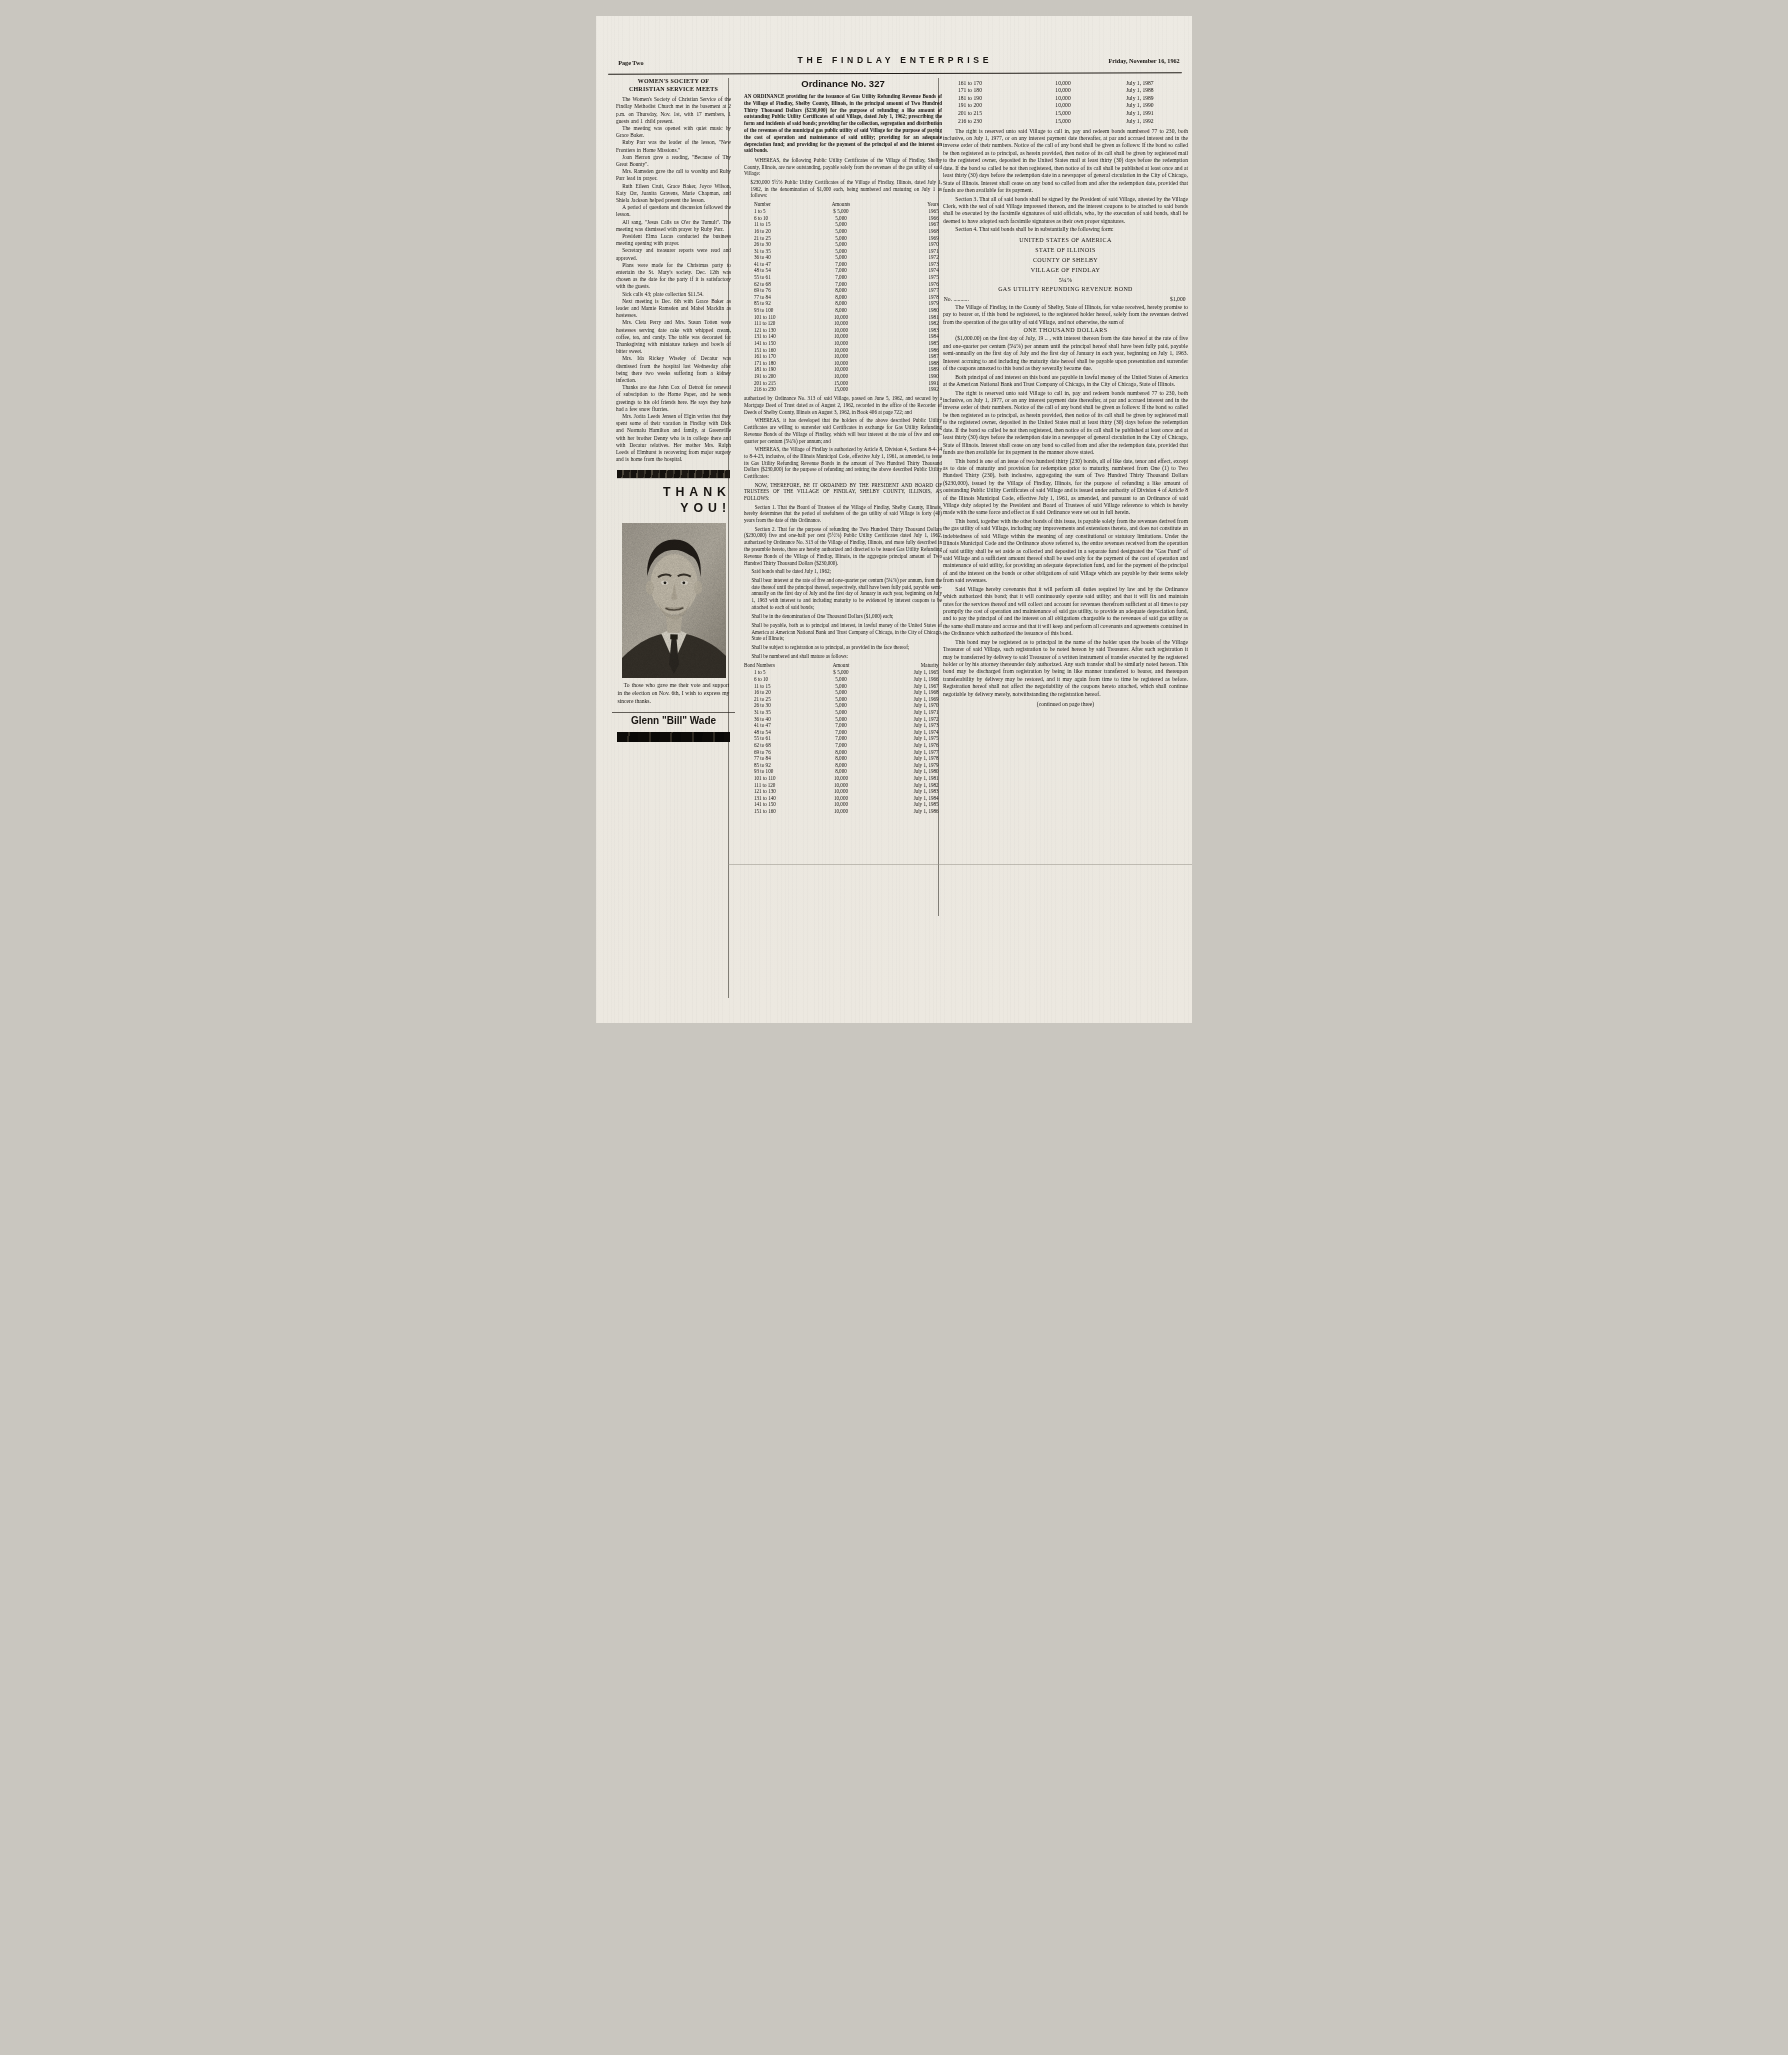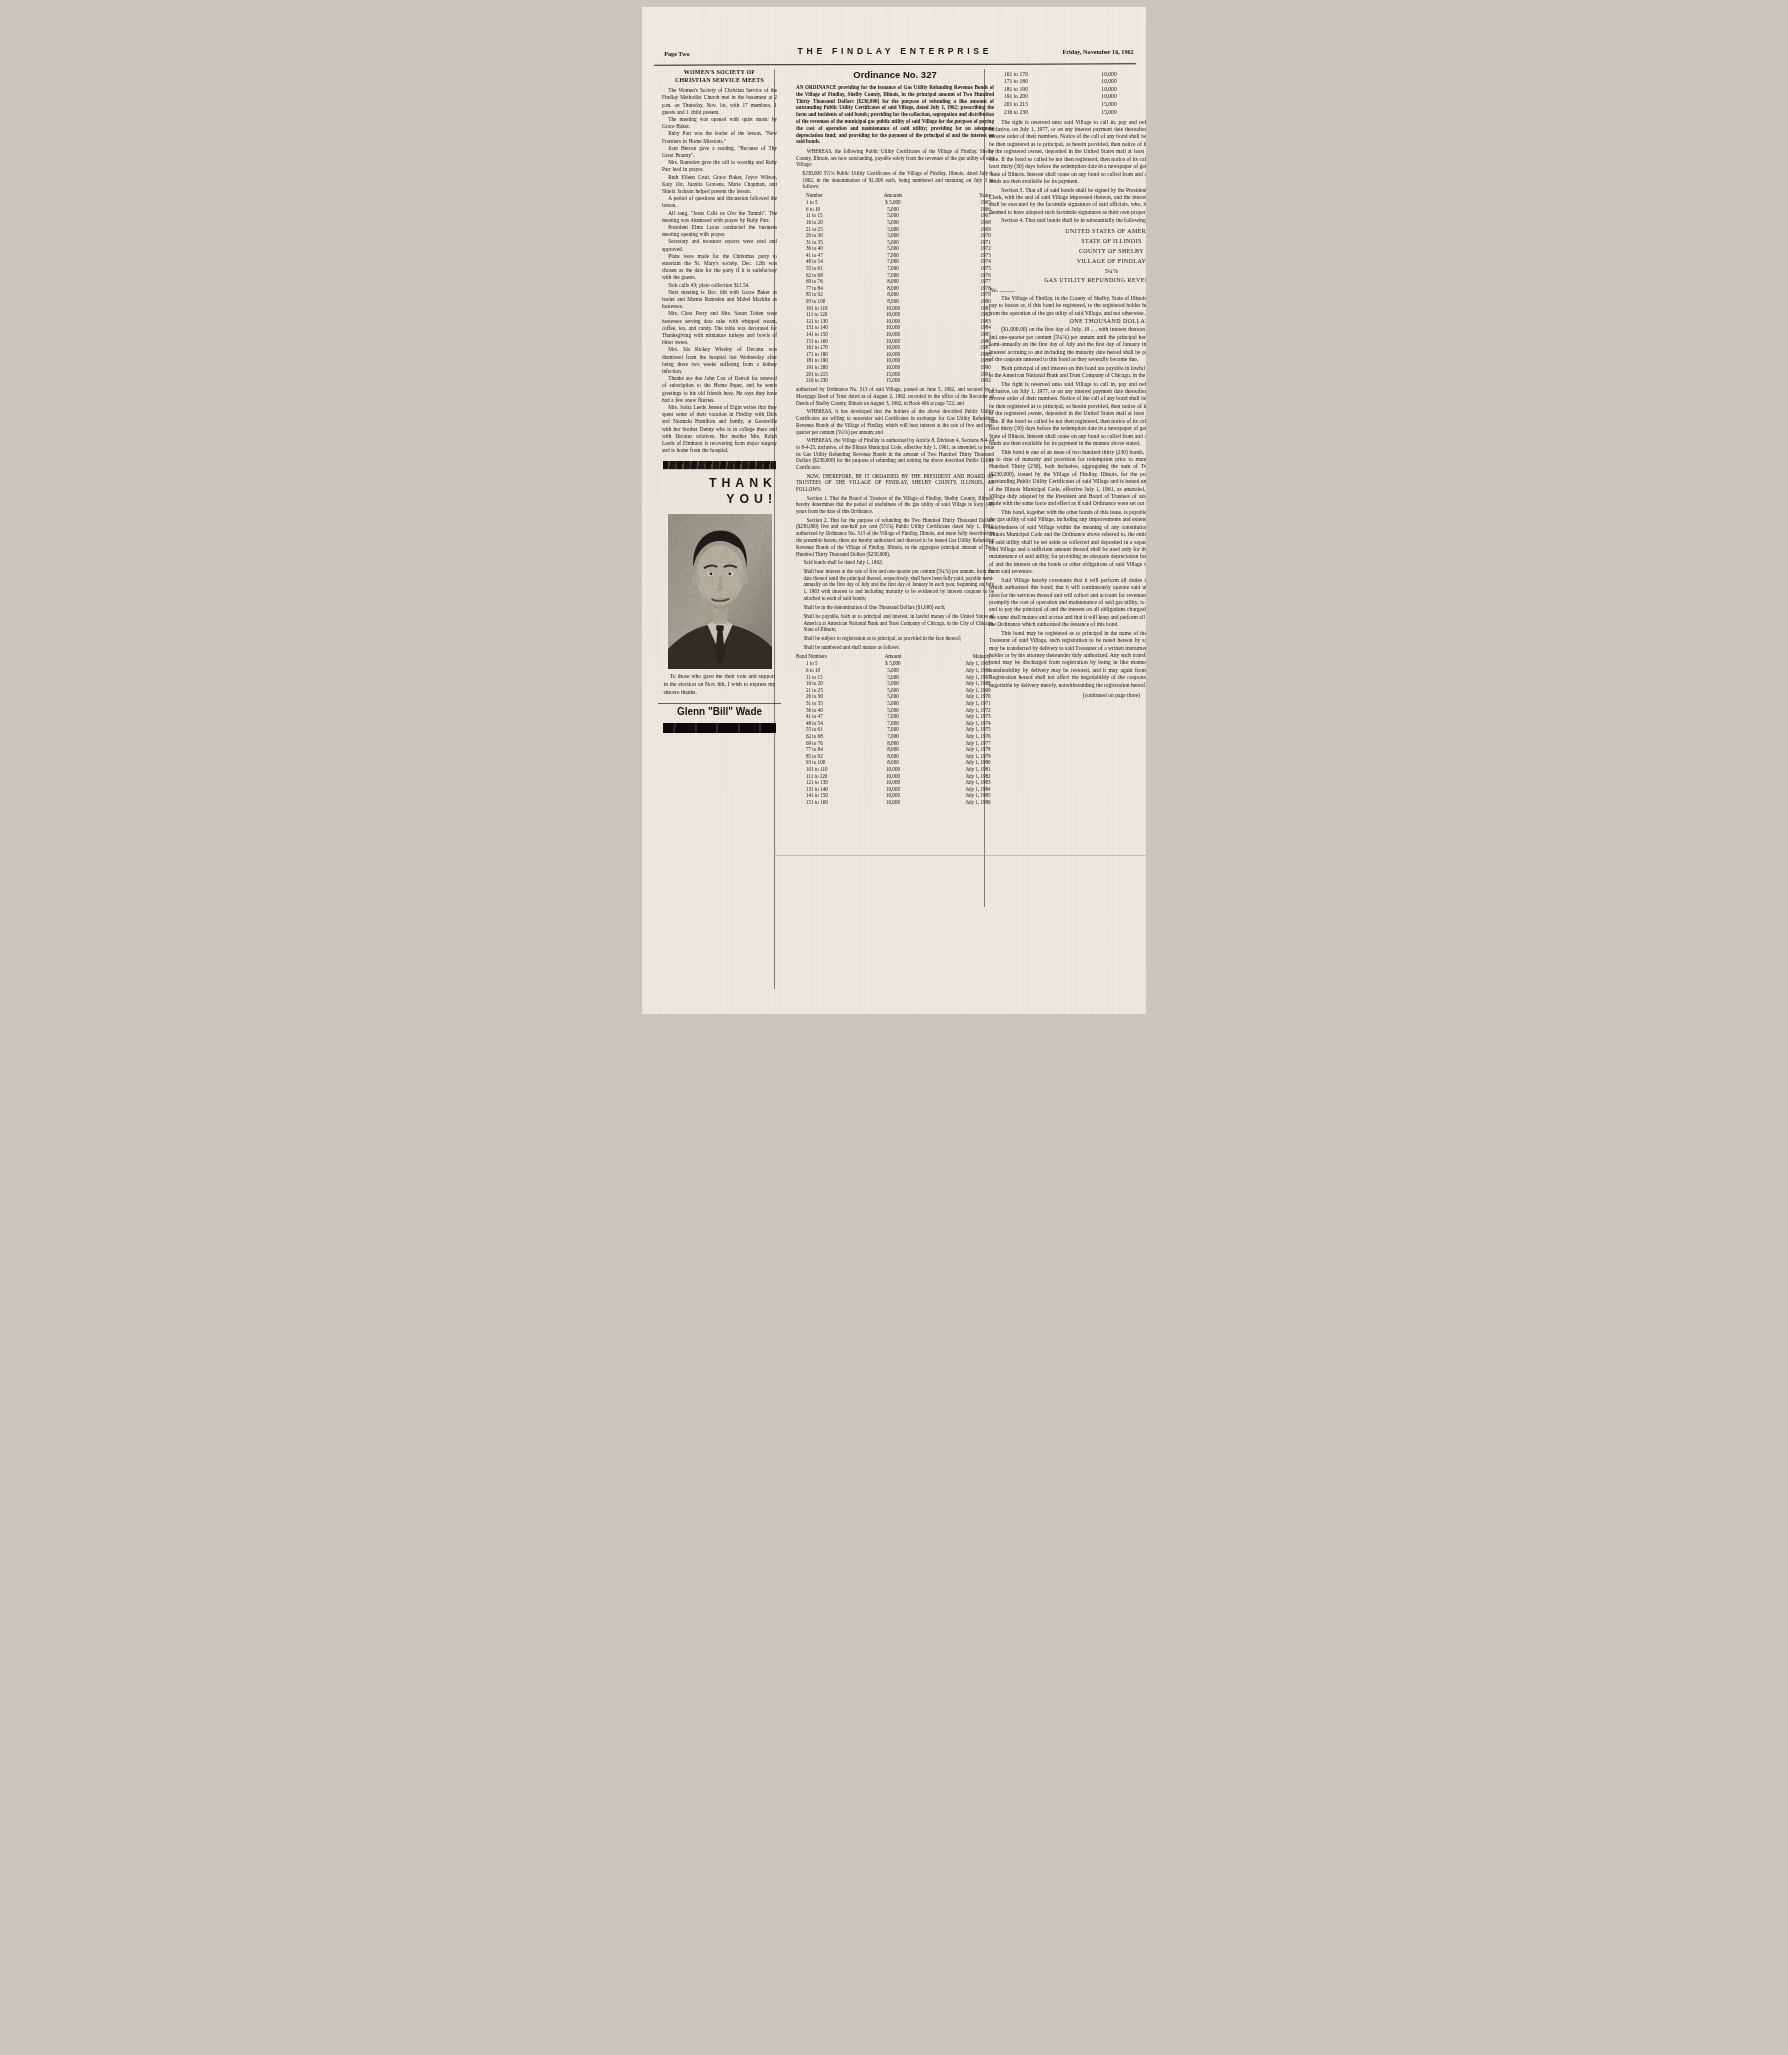--- a/index.html
+++ b/index.html
@@ -1,19 +1,19 @@
 <!DOCTYPE html>
 <html style="font-size:6.6px"><head>
 <meta charset="utf-8">
 <style>
   html,body{margin:0;padding:0;background:#c9c6bf;}
   .page{
     position:relative;
-    width:504px;height:1007px;
-    margin:7px auto;
+    width:596px;height:1007px;
+    margin:16px auto;
     background:
       repeating-linear-gradient(90deg, rgba(0,0,0,0.015) 0 0.8px, rgba(0,0,0,0) 0.8px 3.7px),
       linear-gradient(180deg,#edeae3 0%,#e9e6de 40%,#ece8e0 100%);
     color:#181512;
     font-family:"Liberation Serif", serif;
     overflow:hidden;
   }
   
   .masthead-row{position:absolute;top:36px;left:14px;right:12.3px;height:16.4px;}
   .page-label{position:absolute;left:8.2px;top:6.6px;font-weight:700;font-size:6.2px;}
@@ -23,21 +23,21 @@
   .head-rule{position:absolute;top:57px;left:11.5px;right:10.7px;height:1.2px;background:#211d18;border-radius:0.8px;transform:rotate(-0.15deg);}
   
   .vrule{position:absolute;width:0.4px;background:rgba(40,36,30,0.55);}
   .vrule.r1{left:132px;top:62px;bottom:25px;}
   .vrule.r2{left:342px;top:62px;bottom:107px;}
   .scratch{position:absolute;left:132px;right:0;top:848px;height:0.8px;
     background:linear-gradient(180deg,rgba(120,115,105,0.65),rgba(200,196,188,0.4));}
   
   .col{position:absolute;top:62px;}
   .col-left{left:20px;width:115px;}
-  .col-mid{left:154px;width:198px;}
+  .col-mid{left:148px;width:198px;}
   .col-right{left:347px;width:245px;}
   
   .art-head{font-weight:700;font-size:6px;line-height:7.8px;text-align:center;letter-spacing:0.2px;margin:0 0 2.5px 0;}
   .art-body p{margin:0;font-size:5.3px;line-height:7.2px;text-align:justify;text-indent:6.2px;word-spacing:0.4px;}
   .tear-bar{height:8.2px;margin:6.6px 0.8px 5.8px 0.8px;
     background:repeating-linear-gradient(97deg,#14110d 0 5.3px,#4c463b 5.3px 7px,#1c1813 7px 12.7px,#3a352c 12.7px 14.4px);
     box-shadow:0 0.4px 0 rgba(0,0,0,0.4);}
   .thanks{font-family:"Liberation Sans", sans-serif;font-weight:800;text-align:right;
     font-size:12.3px;line-height:16.4px;letter-spacing:5px;margin:2.5px 0 5.8px 0;}
   .photo-wrap{width:104px;margin:1.6px auto 4.1px auto;display:block;}

